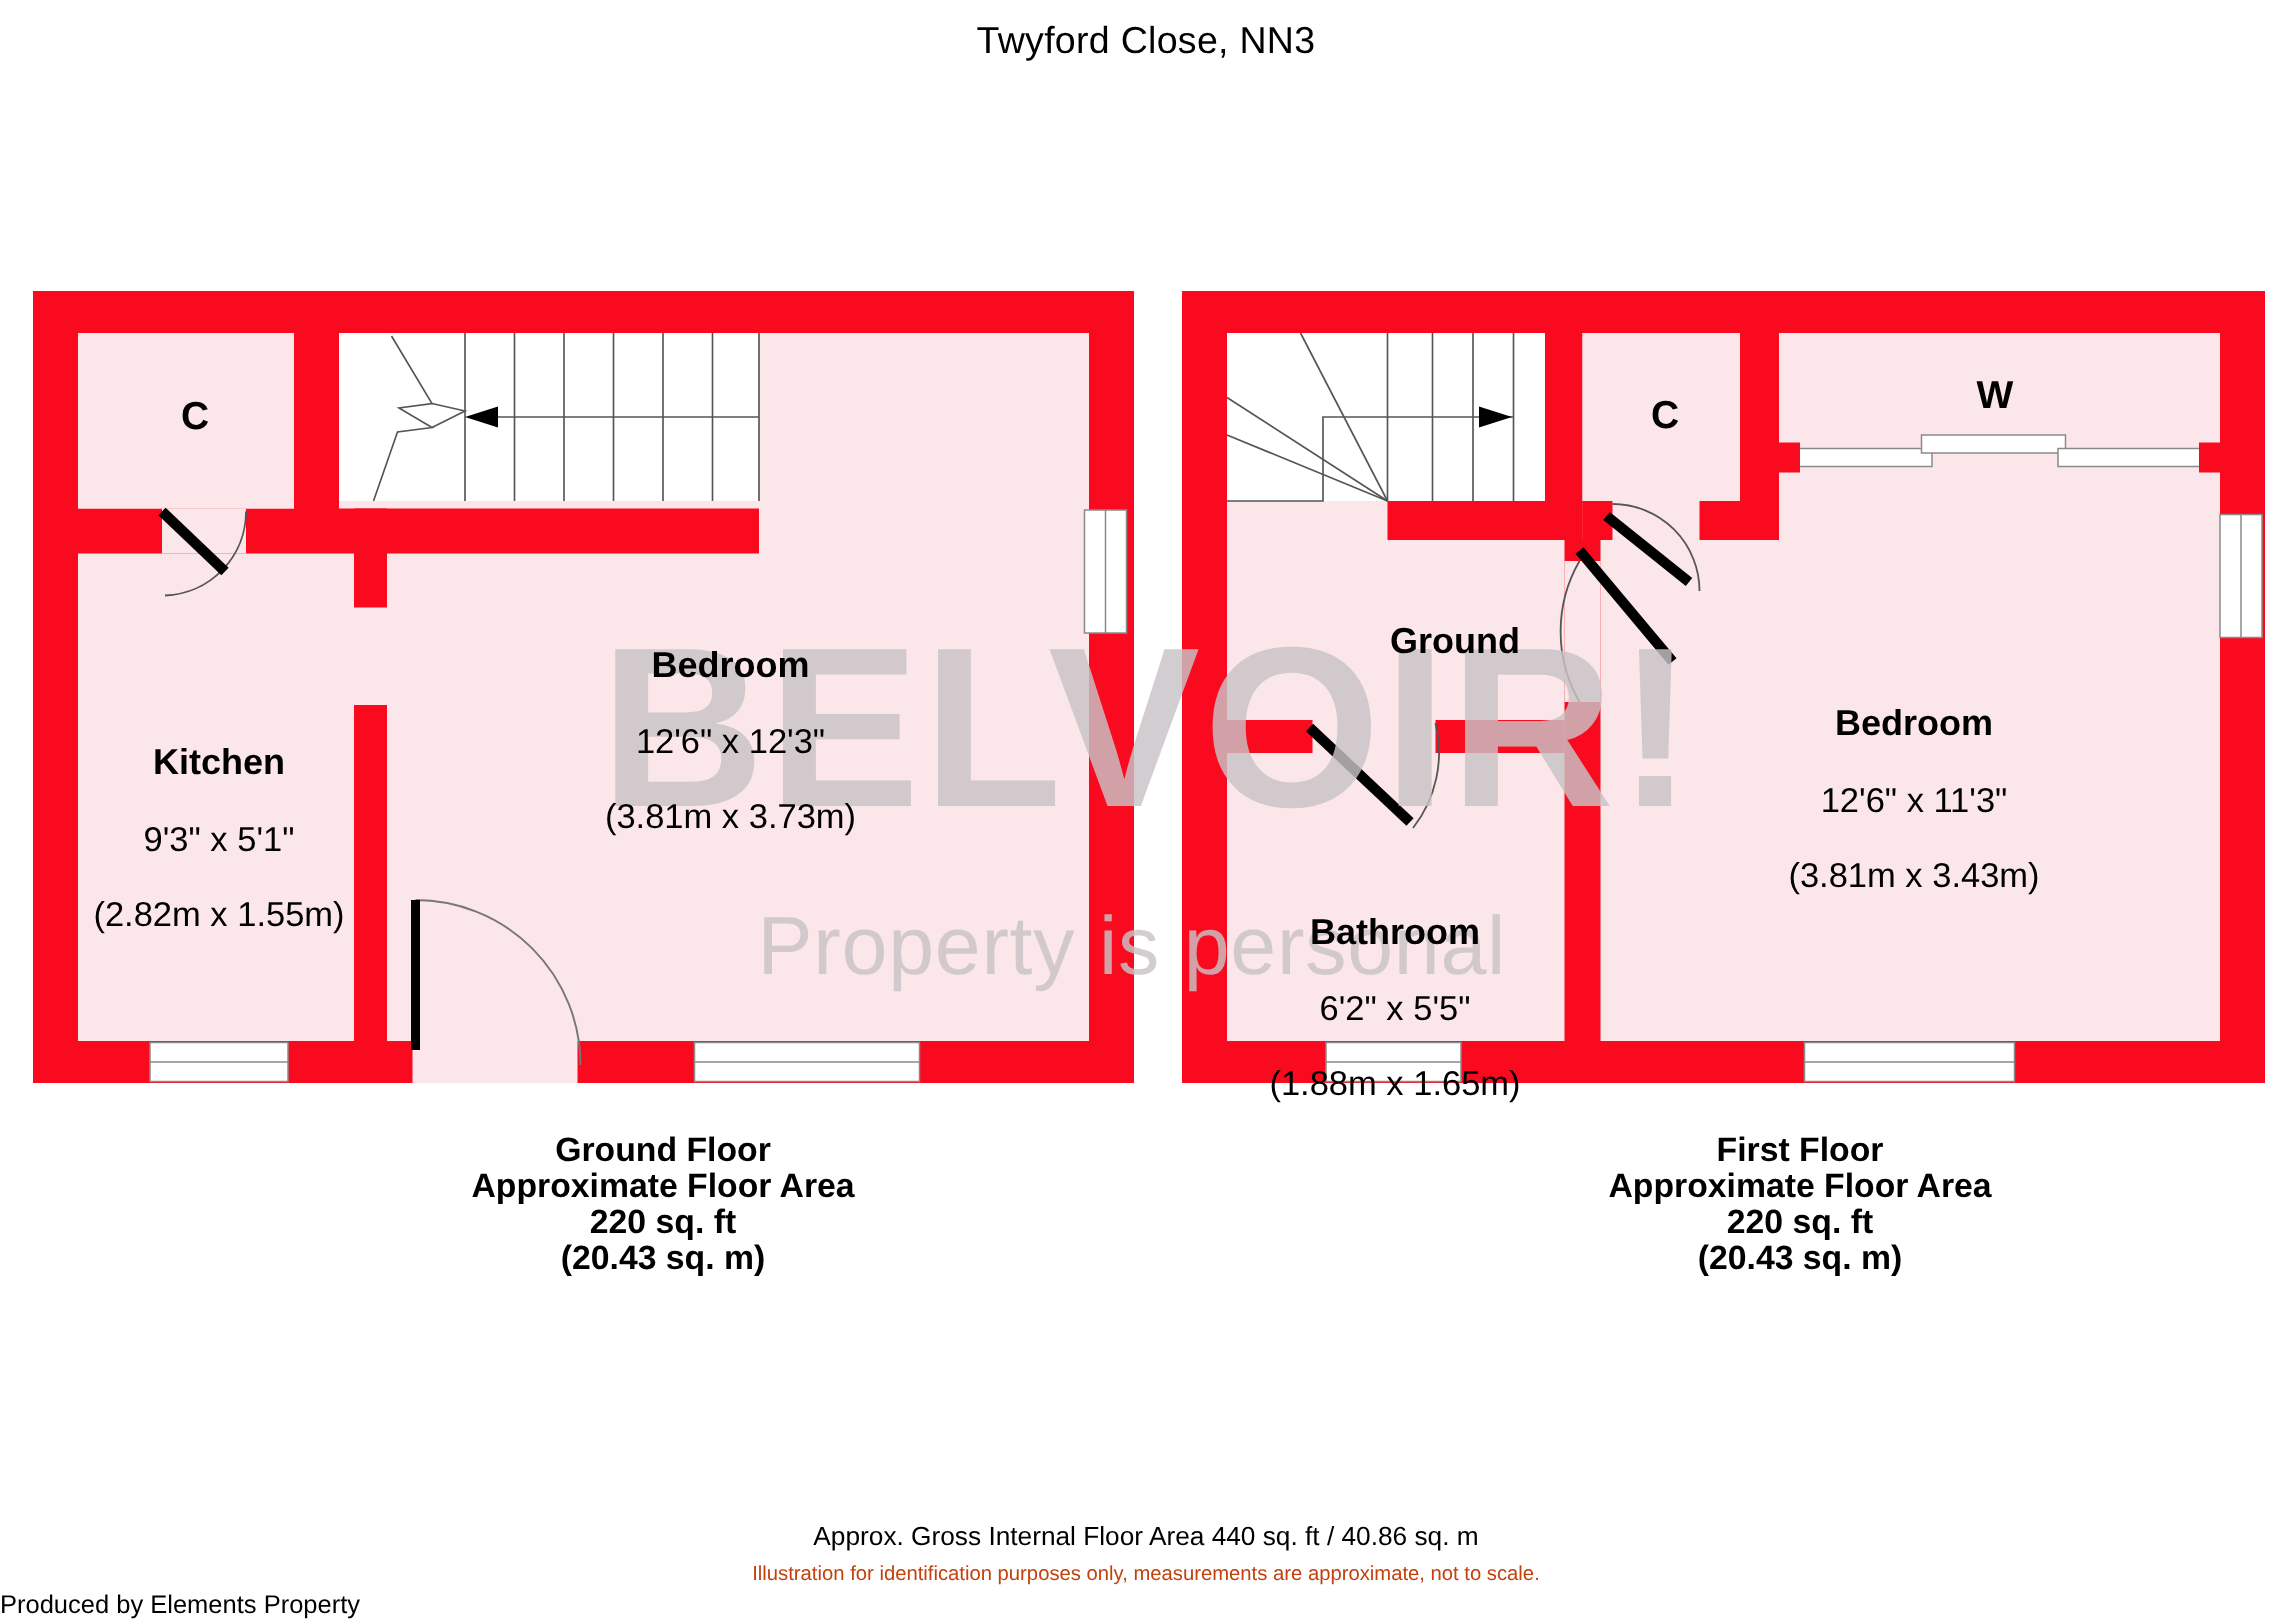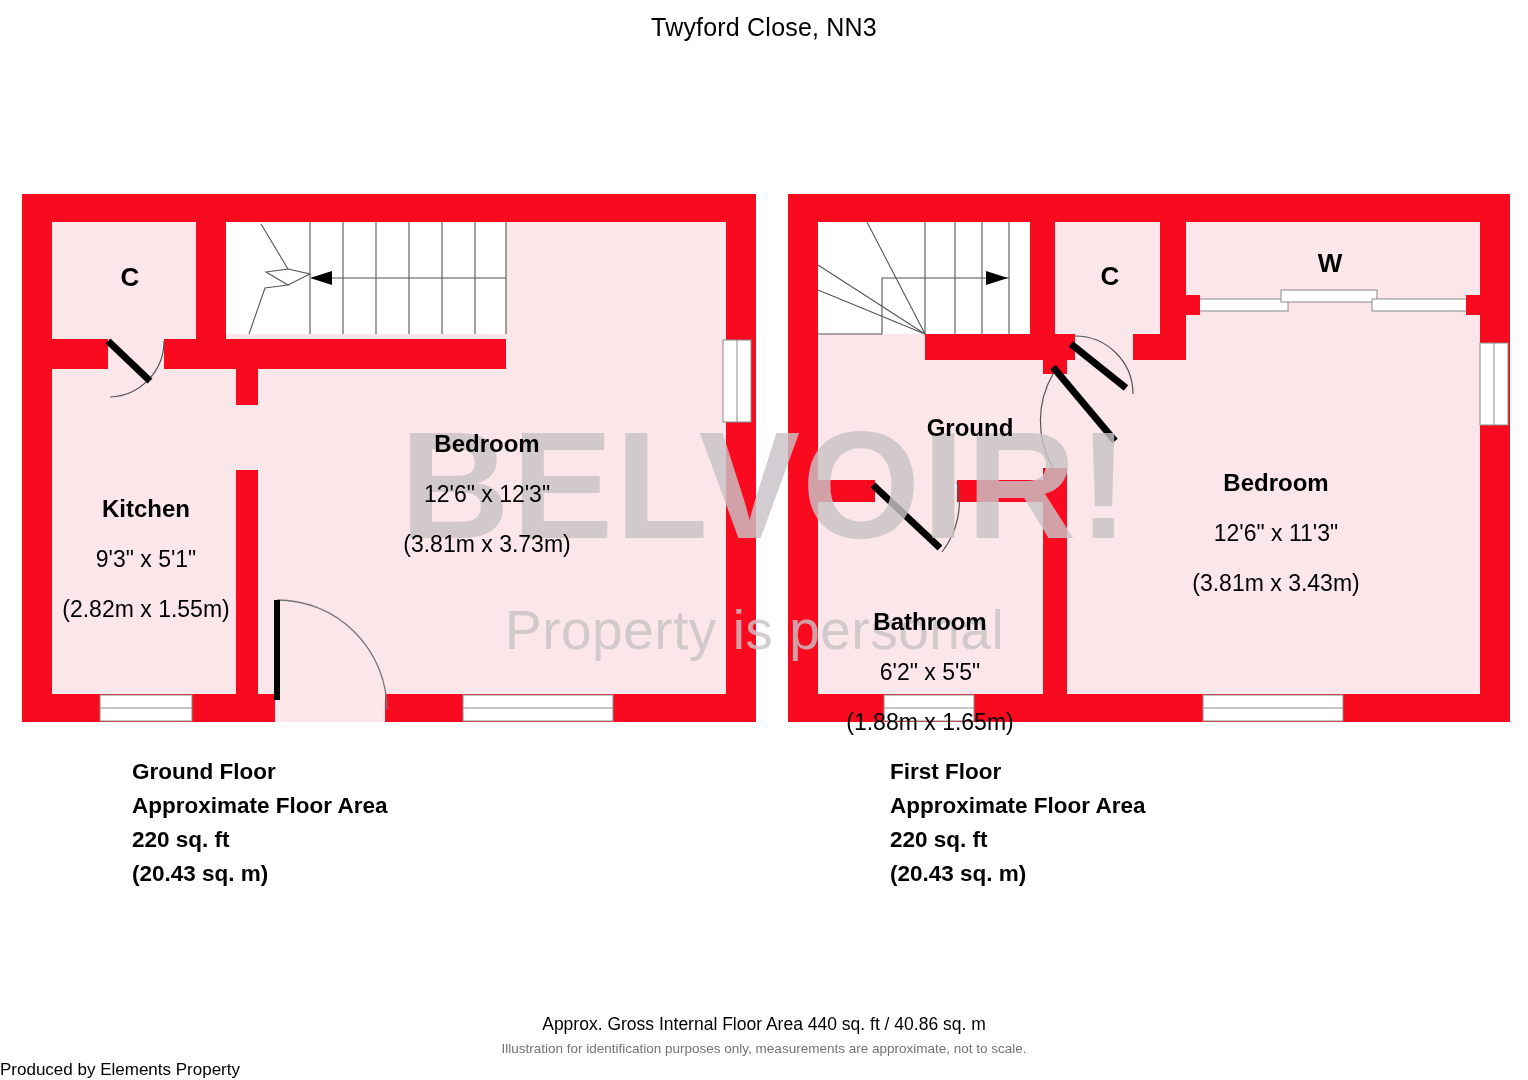--- a/index.html
+++ b/index.html
@@ -31,45 +31,45 @@
     letter-spacing: 0.2px;
   }
   .plan-svg {
     position: absolute;
     left: 0; top: 0;
     width: 1528px;
     height: 1080px;
   }
   .caption {
     position: absolute;
-    text-align: left;
+    text-align: center;
     font-size: 22.5px;
     font-weight: bold;
     color: #000;
-    line-height: 34px;
+    line-height: 24px;
     white-space: pre-line;
   }
   #caption-ground { left: 132px; top: 755px; width: 620px; }
   #caption-first  { left: 890px; top: 755px; width: 620px; }
   .footer-main {
     position: absolute;
     left: 0; top: 1014px;
     width: 1528px;
     text-align: center;
     font-size: 17.5px;
     font-weight: normal;
     color: #000;
   }
   .footer-sub1 {
     position: absolute;
     left: 0; top: 1041px;
     width: 1528px;
     text-align: center;
     font-size: 13.5px;
-    color: #737373;
+    color: #c2410c;
   }
   .footer-sub2 {
     position: absolute;
     left: 0; top: 1060px;
     width: 1528px;
     text-align: left;
     font-size: 17px;
     color: #000;
   }
   .room-label {

